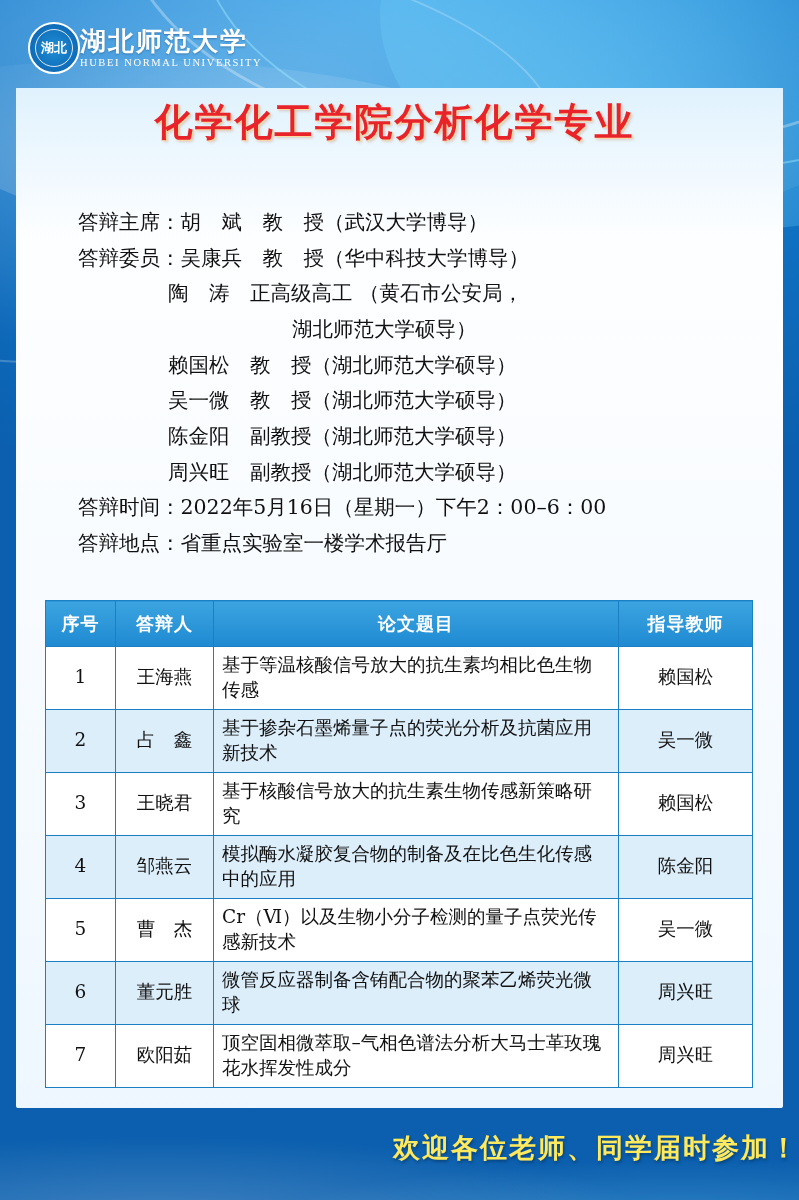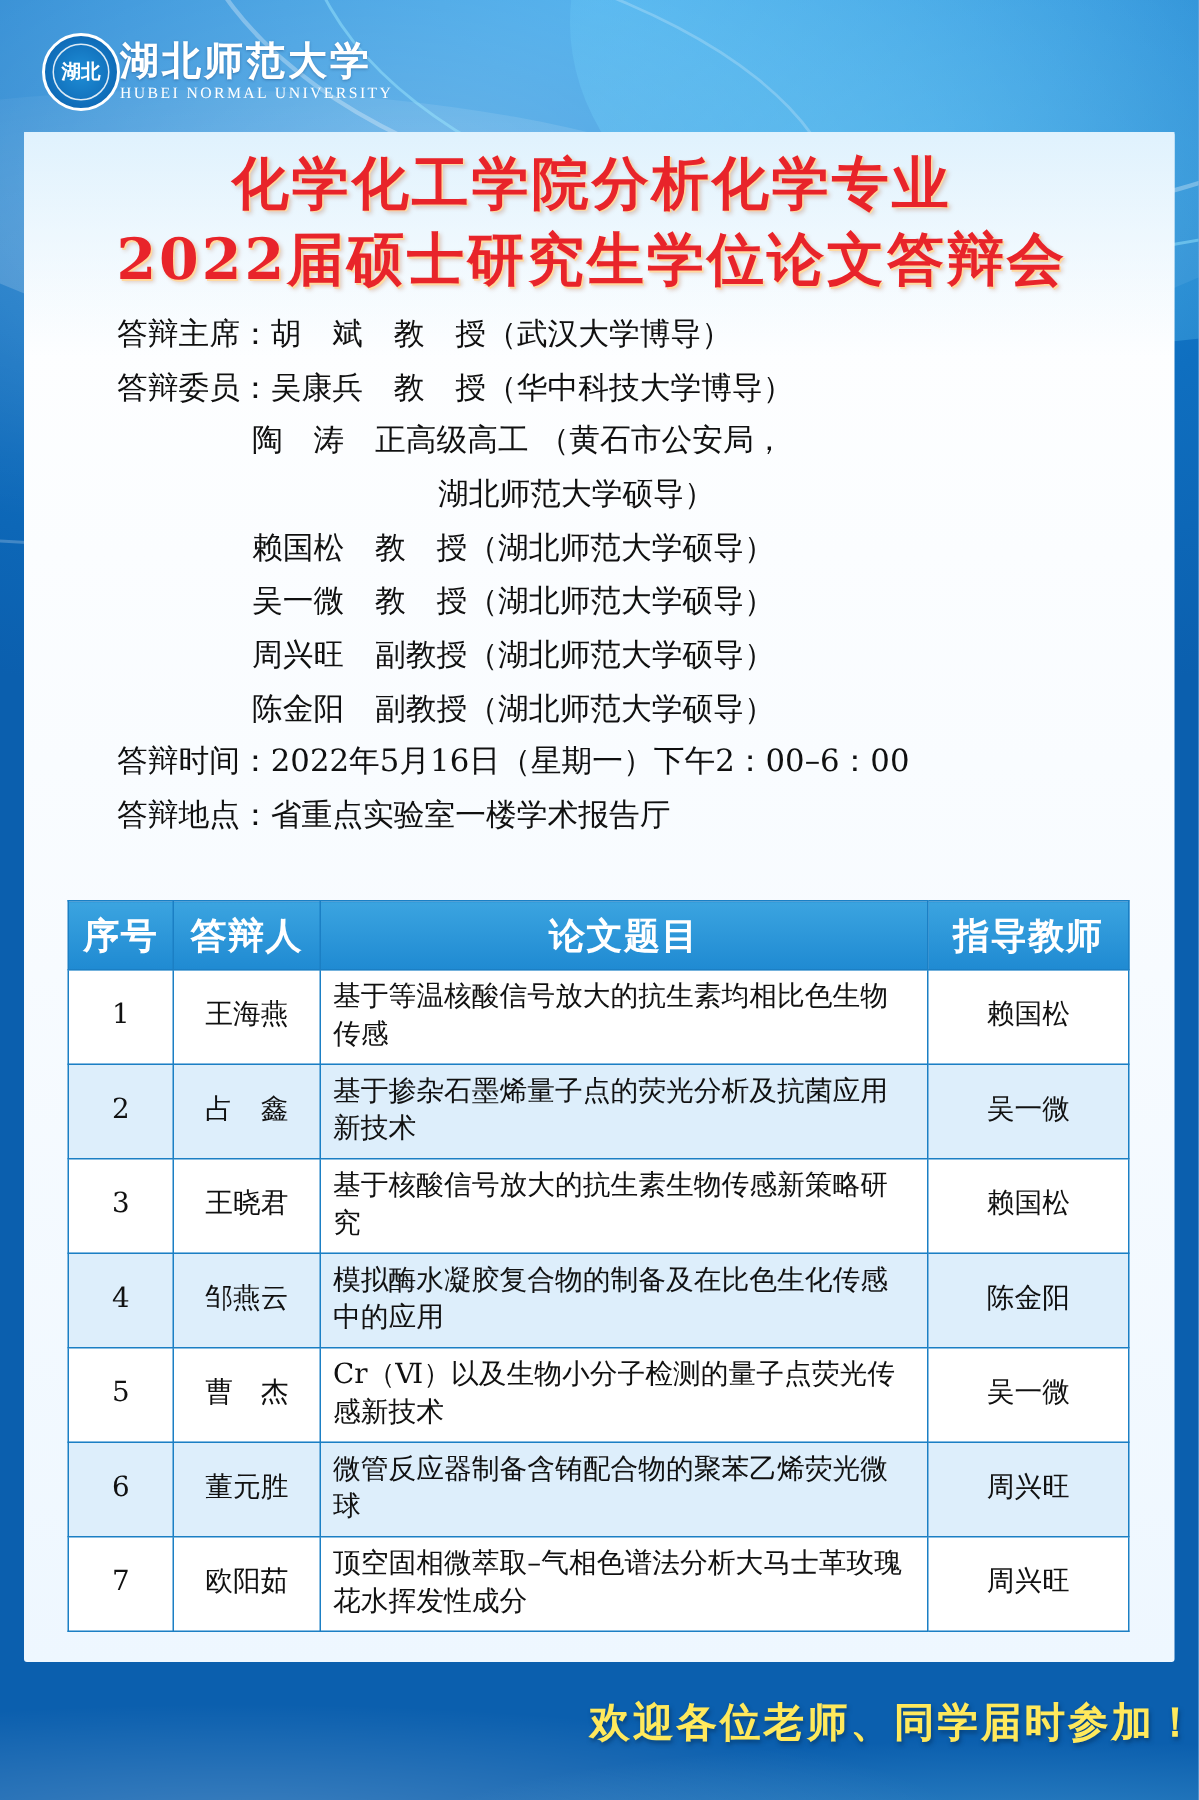--- a/index.html
+++ b/index.html
@@ -179,21 +179,21 @@
     font-family: "DejaVu Serif", serif;
     table-layout: fixed;
   }
   table.thesis th, table.thesis td {
     border: 1px solid #1b7fc4;
     box-sizing: border-box;
   }
   table.thesis thead th {
     background: linear-gradient(180deg, #3ba4e0 0%, #1f8ad2 100%);
     color: #ffffff;
-    font-size: 24px;
+    font-size: 18px;
     font-weight: bold;
     height: 46px;
     letter-spacing: 1px;
     text-align: center;
   }
   table.thesis td {
     font-size: 18.5px;
     color: #111111;
     height: 62px;
     padding: 6px 8px;
@@ -251,32 +251,31 @@
       <div class="logo-text-en">HUBEI NORMAL UNIVERSITY</div>
     </div>
   </div>
 
   <div class="card">
     <div class="card-glow"></div>
   </div>
 
   <div class="title-block">
     <div class="title-line">化学化工学院分析化学专业</div>
-    <div class="title-line">2022届硕士研究生学位论文答辩会</div>
   </div>
 
   <div class="info">
     <div class="info-row center-ish"><span>答辩主席：</span><span>胡　斌　教　授（武汉大学博导）</span></div>
     <div class="info-row center-ish"><span>答辩委员：</span><span>吴康兵　教　授（华中科技大学博导）</span></div>
     <div class="info-row indent-1"><span>陶　涛　正高级高工 （黄石市公安局，</span></div>
     <div class="info-row indent-2"><span>湖北师范大学硕导）</span></div>
     <div class="info-row indent-1"><span>赖国松　教　授（湖北师范大学硕导）</span></div>
     <div class="info-row indent-1"><span>吴一微　教　授（湖北师范大学硕导）</span></div>
+    <div class="info-row indent-1"><span>陈金阳　副教授（湖北师范大学硕导）</span></div>
     <div class="info-row indent-1"><span>周兴旺　副教授（湖北师范大学硕导）</span></div>
-    <div class="info-row indent-1"><span>陈金阳　副教授（湖北师范大学硕导）</span></div>
     <div class="info-row center-ish"><span>答辩时间：</span><span>2022年5月16日（星期一）下午2：00–6：00</span></div>
     <div class="info-row center-ish"><span>答辩地点：</span><span>省重点实验室一楼学术报告厅</span></div>
   </div>
 
   <div class="table-wrap">
     <table class="thesis">
       <thead>
         <tr>
           <th class="c-no">序号</th>
           <th class="c-name">答辩人</th>

